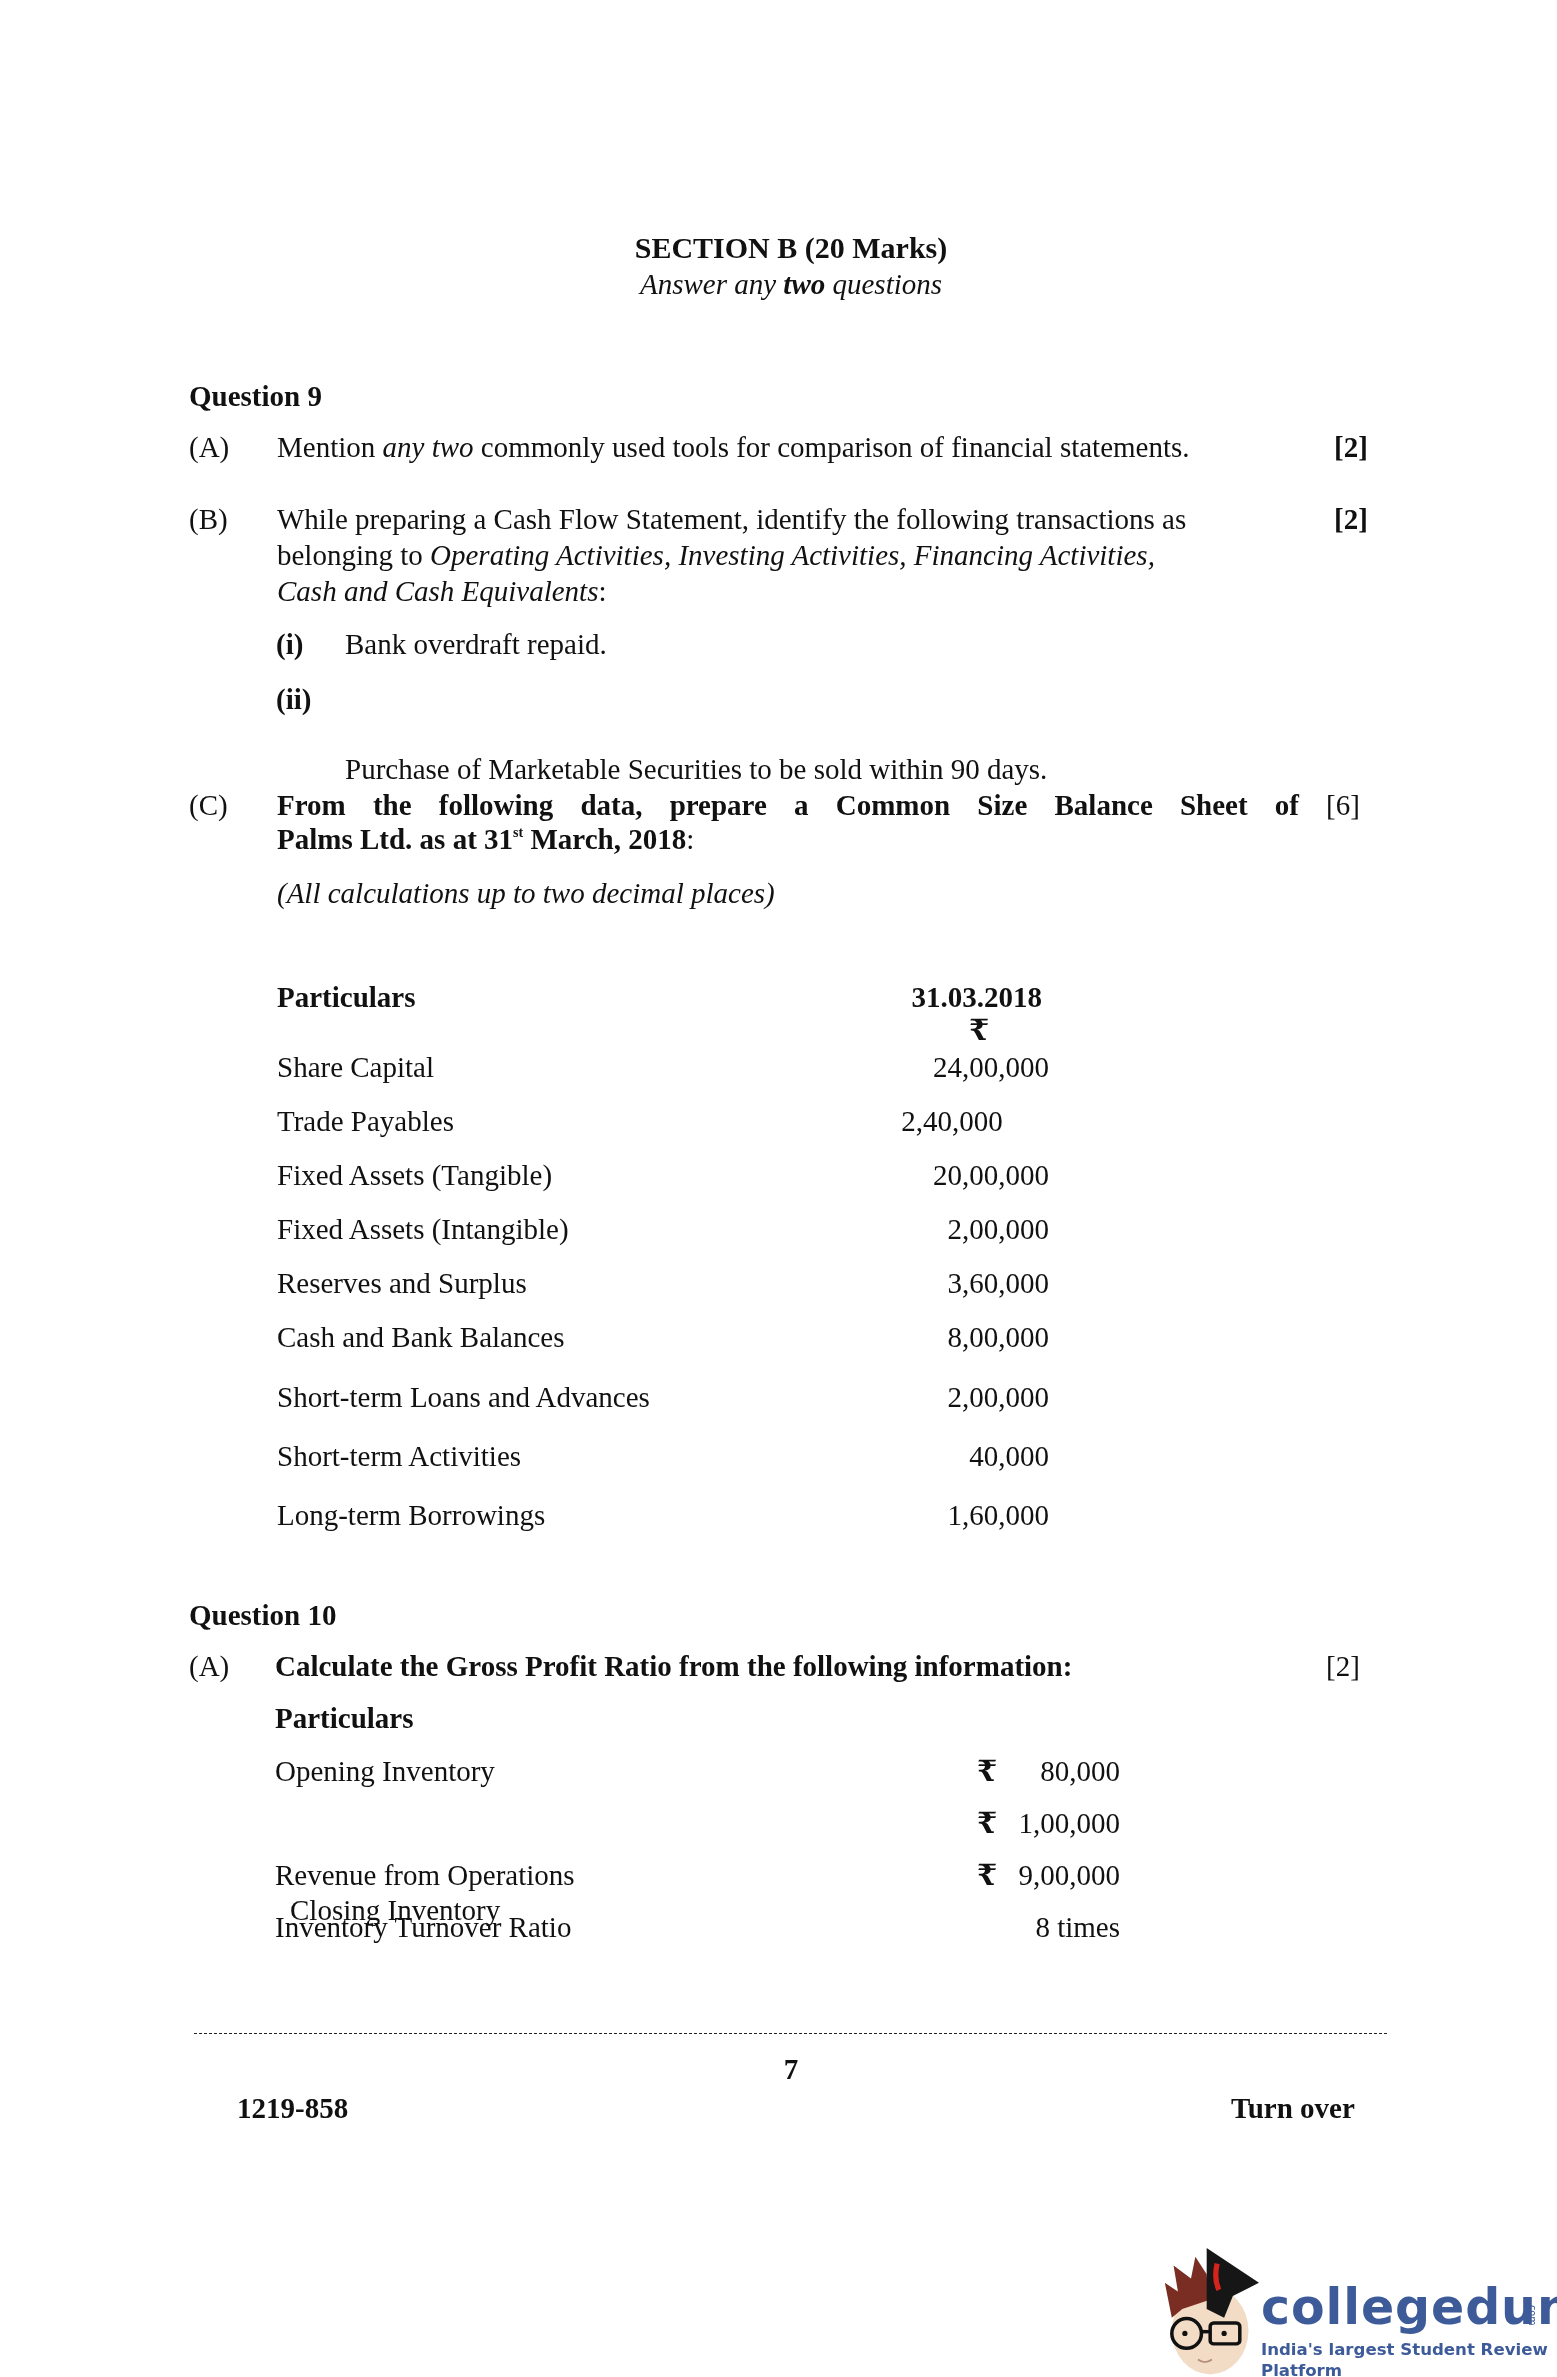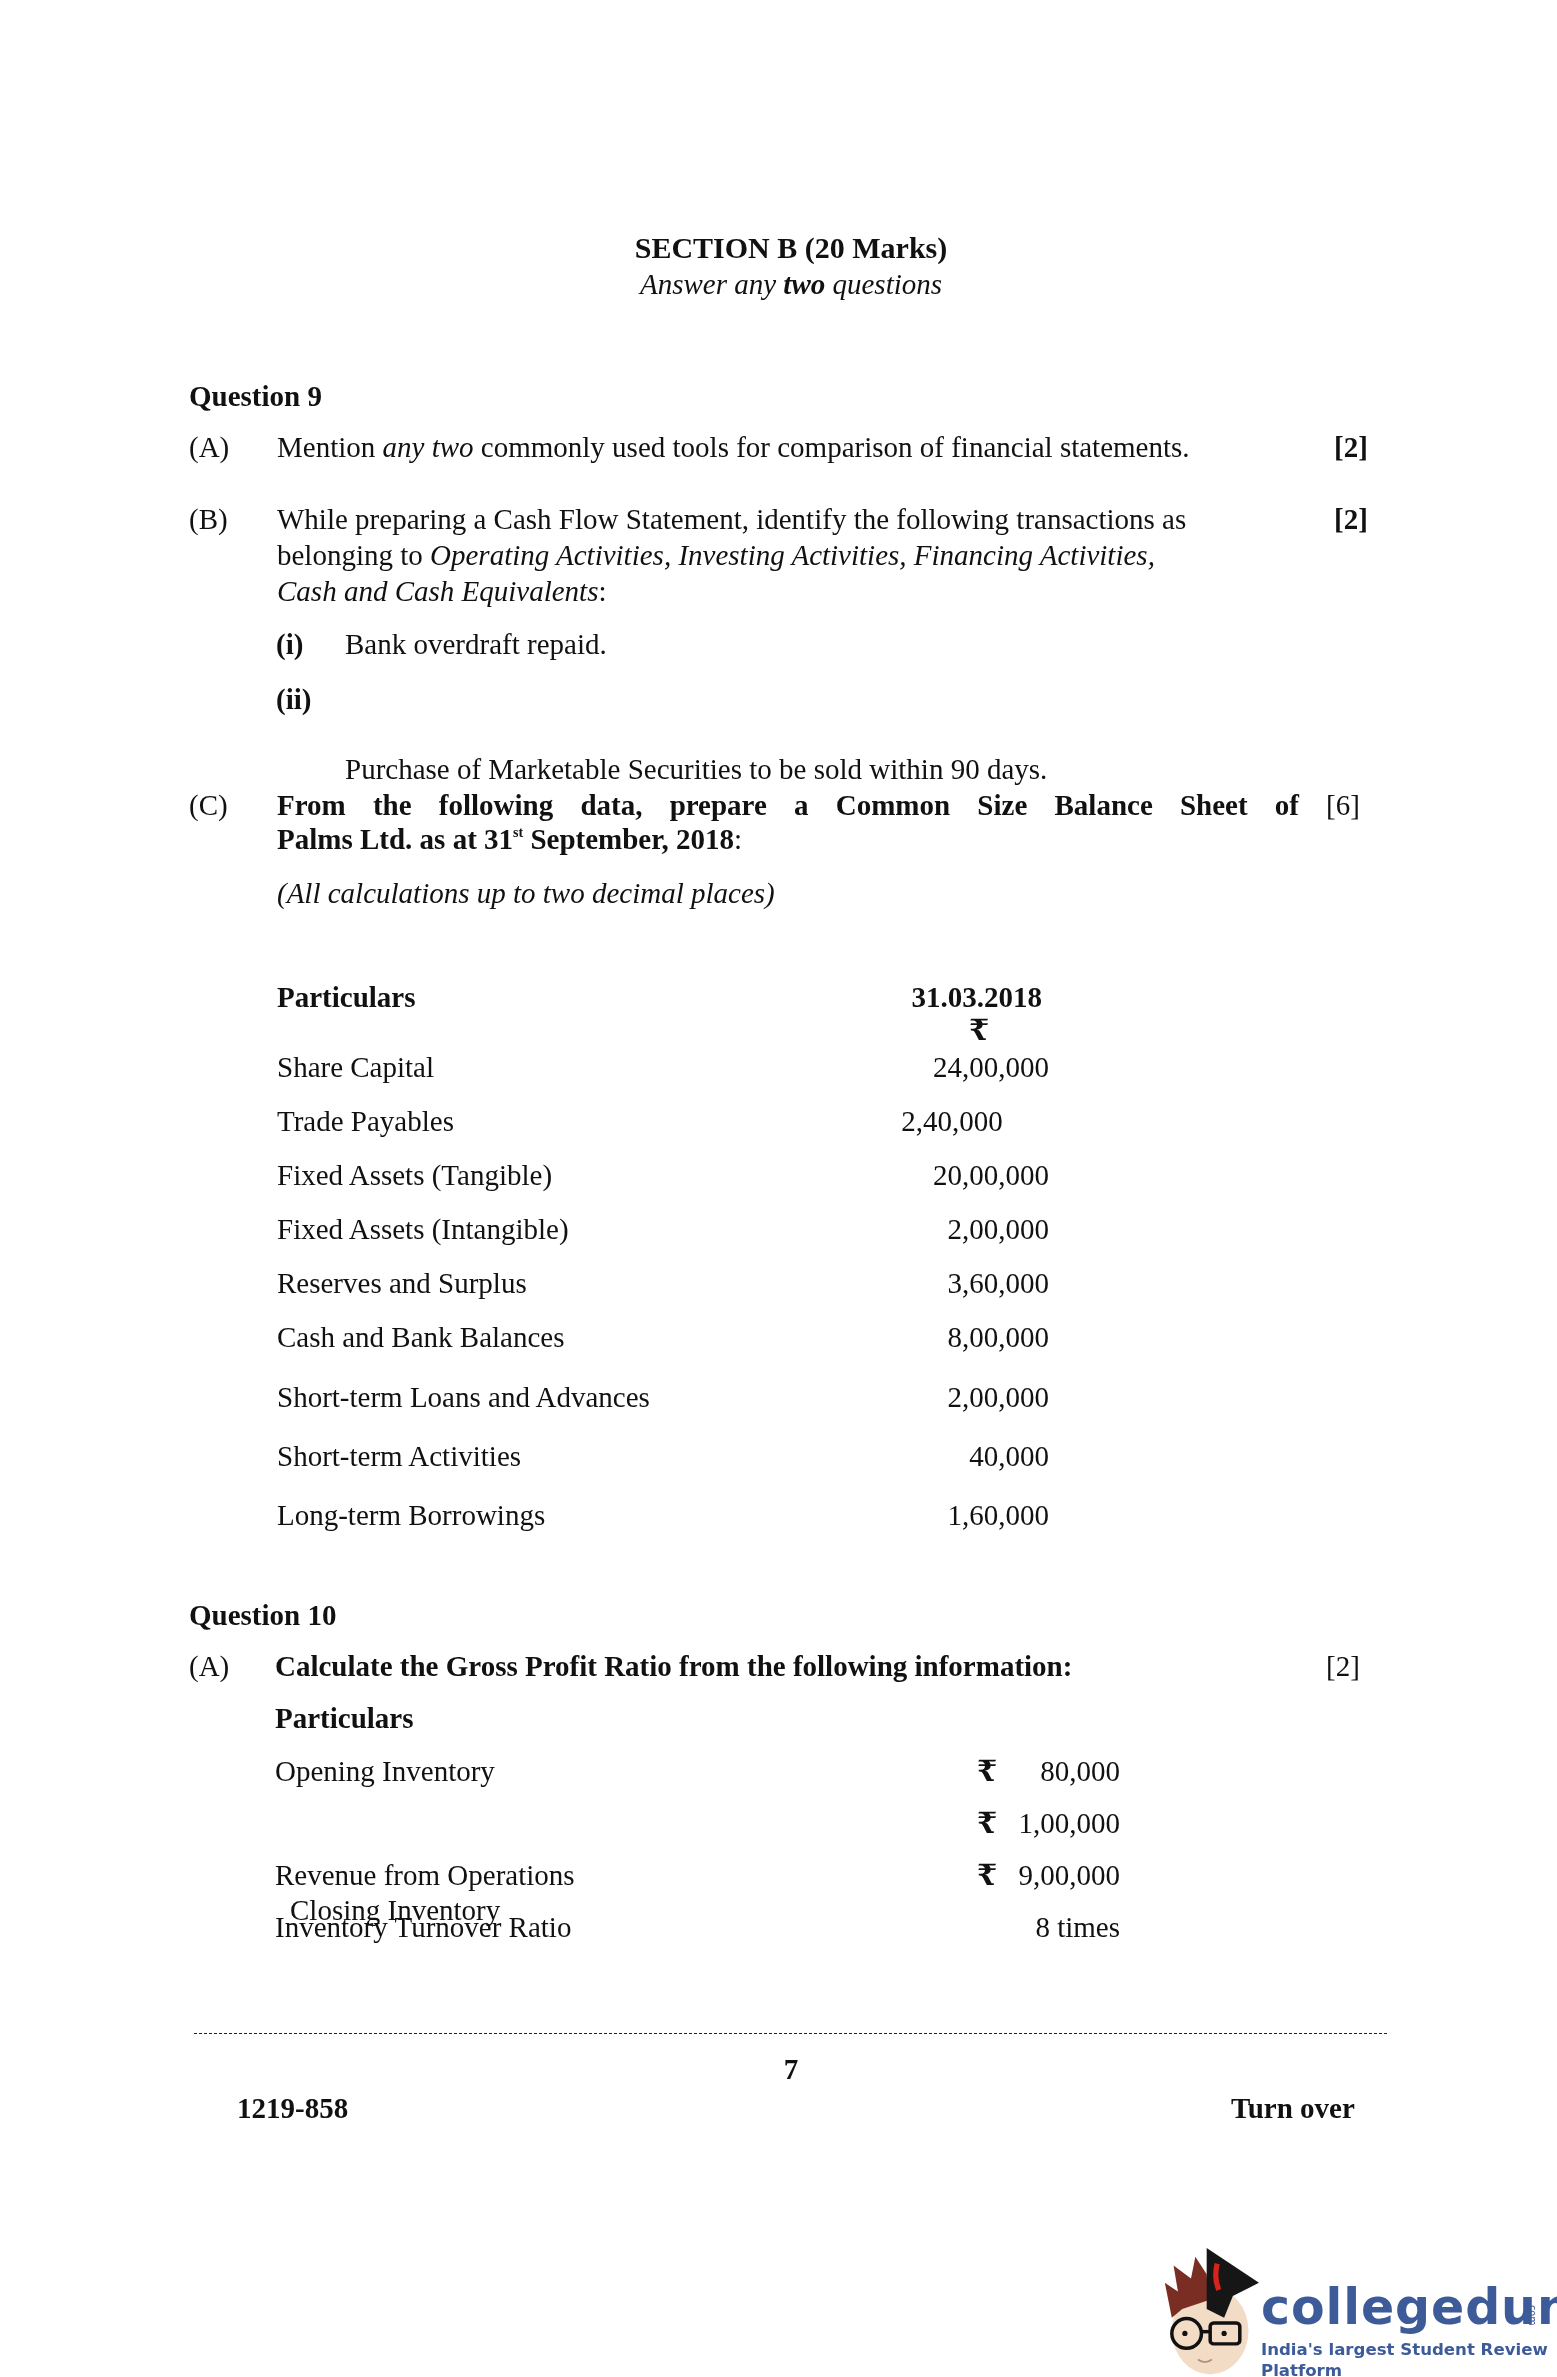--- a/index.html
+++ b/index.html
@@ -34,21 +34,21 @@
 <div class="abs t" style="left:277px; top:574px;"><i>Cash and Cash Equivalents</i><span>:</span></div>
 
 <div class="abs t b" style="left:276px; top:627px;">(i)</div>
 <div class="abs t" style="left:345px; top:627px;">Bank overdraft repaid.</div>
 <div class="abs t b" style="left:276px; top:682px;">(ii)</div>
 <div class="abs t" style="left:345px; top:712px;margin-top:40px;">Purchase of Marketable Securities to be sold within 90 days.</div>
 
 <div class="abs t" style="left:189px; top:788px;">(C)</div>
 <div class="abs t b" style="left:277px; top:788px; width:1022px; text-align:justify; text-align-last:justify;">From the following data, prepare a Common Size Balance Sheet of</div>
 <div class="abs t" style="left:1326px; top:788px;">[6]</div>
-<div class="abs t" style="left:277px; top:822px;"><b>Palms Ltd. as at 31</b><sup class="b">st</sup><b> September, 2018</b><span>:</span></div>
+<div class="abs t" style="left:277px; top:822px;"><b>Palms Ltd. as at 31</b><sup class="b">st</sup><b> March, 2018</b><span>:</span></div>
 <div class="abs t i" style="left:277px; top:876px;">(All calculations up to two decimal places)</div>
 
 <div class="abs t b" style="left:277px; top:980px;">Particulars</div>
 <div class="abs t b right" style="left:855px; width:187px; top:980px;">31.03.2018</div>
 <div class="abs t b" style="left:969px; top:1013px;">₹</div>
 
 <div id="bs-rows">
     <div class="abs t" style="left: 277px; top: 1050px;">Share Capital</div>
     <div class="abs t right" style="left: 855px; width: 194px; top: 1050px;">24,00,000</div>
     <div class="abs t" style="left: 277px; top: 1104px;">Trade Payables</div>

